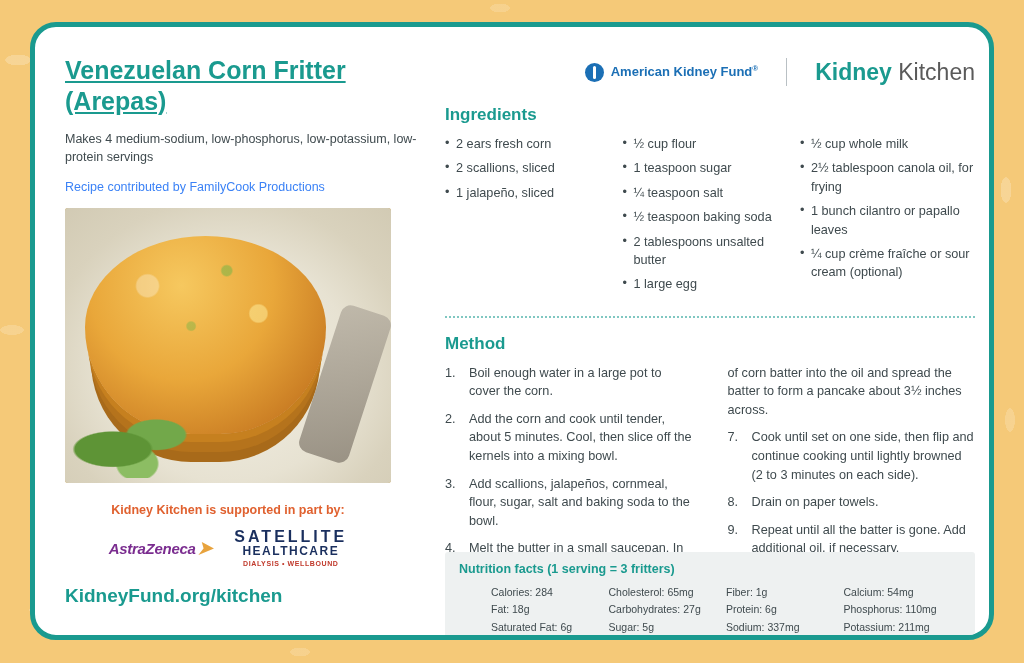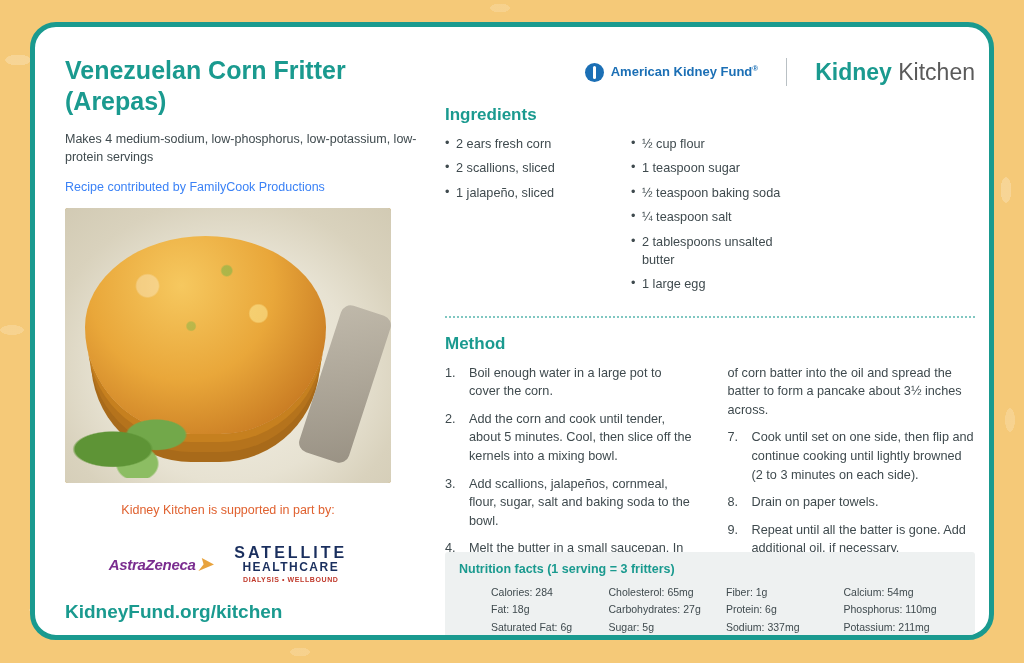--- a/index.html
+++ b/index.html
@@ -30,21 +30,21 @@
     border:5px solid #1a9a8f;
     border-radius:26px;
     box-sizing:border-box;
     overflow:hidden;
   }
   .card-inner{position:absolute;inset:0;padding:0;}
 
   
   .left-col{position:absolute;left:30px;top:28px;width:355px;}
   .recipe-title{
-    color:#1a9a8f;font-size:25px;line-height:1.22;font-weight:bold;margin:0 0 14px 0;
+    color:#1a9a8f;font-size:25px;line-height:1.22;font-weight:bold;margin:0 0 14px 0;text-decoration:underline;
   }
   .servings{
     color:#3f4a4e;font-size:12.5px;line-height:1.45;margin:0 0 14px 0;
   }
   .contrib{color:#3b82f6;font-size:12.5px;margin:0 0 14px 0;}
   .photo{
     width:326px;height:275px;border-radius:3px;position:relative;overflow:hidden;
     background:#caa24c;
   }
   .photo .plate{
@@ -73,22 +73,22 @@
       radial-gradient(ellipse at 30% 60%, #5e9436 0 28%, transparent 30%),
       radial-gradient(ellipse at 62% 40%, #72a84a 0 24%, transparent 26%),
       radial-gradient(ellipse at 48% 80%, #8cbd63 0 20%, transparent 22%);
   }
   .photo .fork{
     position:absolute;right:6%;bottom:8%;width:16%;height:56%;
     background:linear-gradient(160deg, #b9b2a4, #8d8578);
     border-radius:10px;transform:rotate(18deg);opacity:.85;
   }
   .support-line{
-    color:#e0612f;font-size:12.5px;font-weight:normal;text-align:center;
-    margin:20px 0 28px 0;width:326px;
+    color:#e0612f;font-size:12.5px;font-weight:bold;text-align:center;
+    margin:20px 0 12px 0;width:326px;
   }
   .logos{width:326px;display:flex;align-items:center;justify-content:center;gap:22px;}
   .logo-az{color:#7a2c8f;font-size:15px;font-weight:bold;font-style:italic;letter-spacing:-.3px;position:relative;}
   .logo-az .swoosh{color:#e8a33d;font-size:18px;margin-left:2px;}
   .logo-sat{text-align:center;line-height:1;}
   .logo-sat .l1{color:#1a2f5e;font-size:16px;font-weight:bold;letter-spacing:3px;}
   .logo-sat .l2{color:#1a2f5e;font-size:12px;font-weight:bold;letter-spacing:1.5px;}
   .logo-sat .l3{color:#c0392b;font-size:7px;font-weight:bold;letter-spacing:.6px;margin-top:3px;}
   .site{
     color:#1a9a8f;font-size:19px;font-weight:bold;margin-top:18px;
@@ -205,24 +205,32 @@
           <ul class="bullets">
             <li>2 ears fresh corn</li>
             <li>2 scallions, sliced</li>
             <li>1 jalapeño, sliced</li>
           </ul>
         </div>
         <div class="ing-col">
           <ul class="bullets">
             <li>½ cup flour</li>
             <li>1 teaspoon sugar</li>
+            <li>¼ teaspoon salt</li>
             <li>½ teaspoon baking soda</li>
-            <li>¼ teaspoon salt</li>
             <li>2 tablespoons unsalted butter</li>
             <li>1 large egg</li>
+          </ul>
+        </div>
+        <div class="ing-col wide">
+          <ul class="bullets">
+            <li>½ cup whole milk</li>
+            <li>2½ tablespoon canola oil, for frying</li>
+            <li>1 bunch cilantro or papallo leaves</li>
+            <li>¼ cup crème fraîche or sour cream (optional)</li>
           </ul>
         </div>
       </div>
 
       <div class="dotted"></div>
 
       <div class="section-h">Method</div>
 
       <div class="method-cols">
         <div class="m-col">

